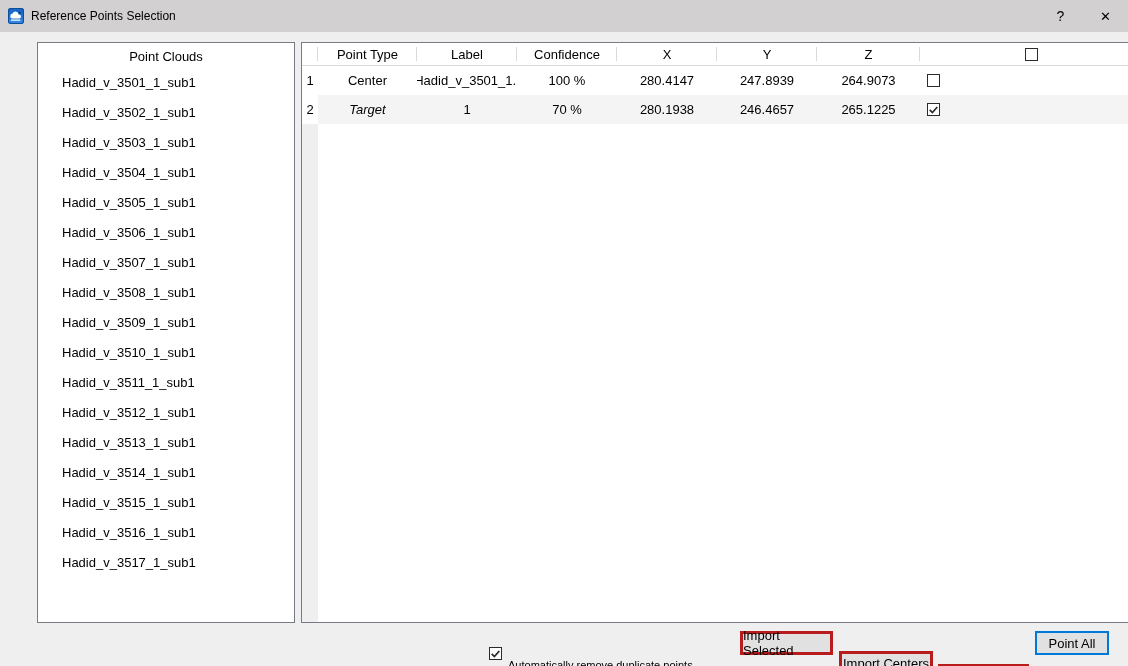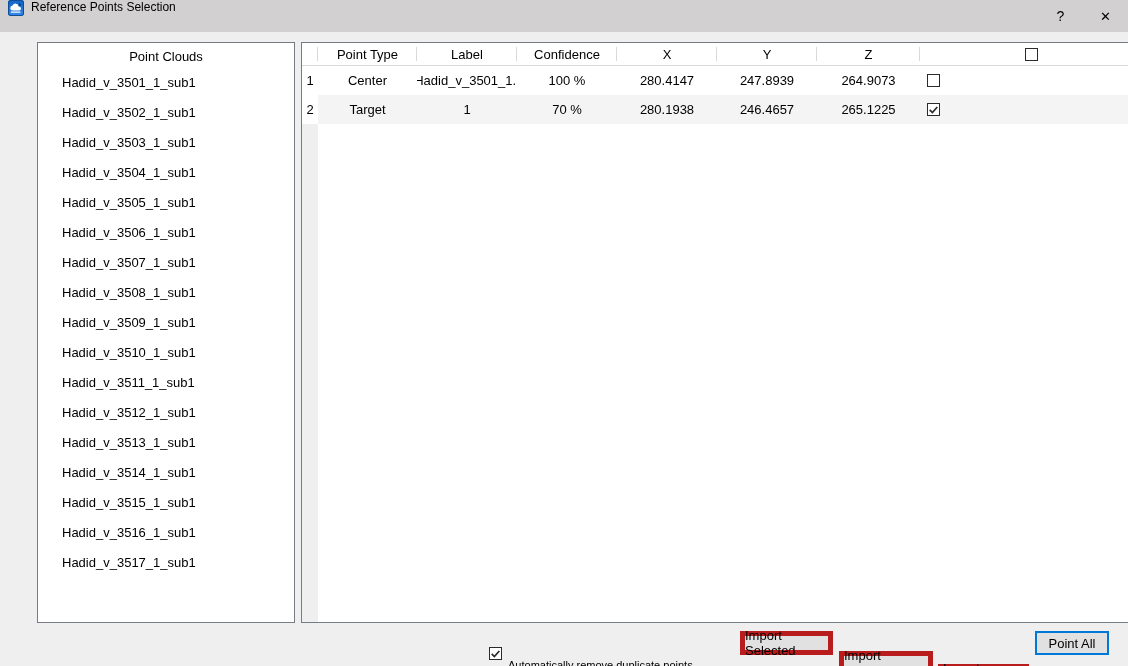--- a/index.html
+++ b/index.html
@@ -1,21 +1,21 @@
 <!DOCTYPE html>
 <html><head>
 <meta charset="utf-8">
 <style>
   * { margin:0; padding:0; box-sizing:border-box; }
   html,body { width:1128px; height:666px; }
   body { font-family:"Liberation Sans", sans-serif; font-size:13px; color:#000; }
   .window { position:relative; width:1128px; height:666px; background:#efefef; overflow:hidden; }
 
   
-  .titlebar { position:absolute; left:0; top:0; width:1128px; height:32px; background:#d2d0d0; display:flex; align-items:flex-start; }
+  .titlebar { position:absolute; left:0; top:0; width:1128px; height:32px; background:#d2d0d0; display:flex; align-items:center; }
   .app-icon { width:16px; height:16px; margin-left:8px; border-radius:3px;
     background:linear-gradient(180deg,#1565c4 0%,#1e74d8 55%,#3b8de6 100%);
     position:relative; box-shadow:inset 0 0 0 1px #0d4d9a; }
   .app-icon svg { position:absolute; left:1px; top:2px; }
   .title-text { margin-left:7px; font-size:12px; }
   .titlebar-btn { position:absolute; top:0; width:45px; height:32px; display:flex; align-items:center; justify-content:center; font-size:14px; cursor:default; }
   .btn-help { right:45px; }
   .btn-close { right:0; font-size:13px; }
 
   
@@ -37,21 +37,21 @@
   .cb-cell { flex:1; display:flex; align-items:center; justify-content:flex-start; padding-left:7px; }
   .cb-head { flex:1; display:flex; align-items:center; justify-content:center; }
 
   
   .cb { width:13px; height:13px; border:1px solid #2b2b2b; background:#fff; display:inline-flex; align-items:center; justify-content:center; }
   .cb svg { display:block; }
 
   
   .footer-check { position:absolute; left:489px; top:635px; display:flex; align-items:center; }
   .footer-check .lbl { margin-left:6px; font-size:11px;margin-top:24px; }
-  .btn { position:absolute; top:631px; height:24px; background:#e1e1e1; border:5px solid #b91c1c; display:flex; align-items:center; justify-content:center; font-size:13px; font-family:"Liberation Sans",sans-serif; cursor:default; }
+  .btn { position:absolute; top:631px; height:24px; background:#e1e1e1; border:3px solid #b91c1c; display:flex; align-items:center; justify-content:center; font-size:13px; font-family:"Liberation Sans",sans-serif; cursor:default; }
   .btn-default { border:2px solid #0078d7; }
 </style>
 </head>
 <body>
 
 <div class="window">
 
   <div class="titlebar">
     <div class="app-icon">
       <svg width="14" height="12" viewBox="0 0 14 12">
@@ -114,21 +114,21 @@
           <div class="tcell" style="width: 100px;">100 %</div>
           <div class="tcell" style="width: 100px;">280.4147</div>
           <div class="tcell" style="width: 100px;">247.8939</div>
           <div class="tcell" style="width: 103px;">264.9073</div>
           <div class="cb-cell">
             <span class="cb"></span>
           </div>
         </div>
         <div class="trow alt">
           <div class="tcell col-idx idx-cell">2</div>
-          <div class="tcell" style="width: 99px;">Target</div>
+          <div class="tcell" style="width: 99px; font-style: italic;">Target</div>
           <div class="tcell" style="width: 100px;">1</div>
           <div class="tcell" style="width: 100px; text-align: center;">70 %</div>
           <div class="tcell" style="width: 100px;">280.1938</div>
           <div class="tcell" style="width: 100px;">246.4657</div>
           <div class="tcell" style="width: 103px;">265.1225</div>
           <div class="cb-cell">
             <span class="cb">
               <svg width="11" height="11" viewBox="0 0 13 13">
                 <polyline points="2,7 5.2,10.2 11,3.5" fill="none" stroke="#2b2b2b" stroke-width="2"></polyline>
               </svg>

